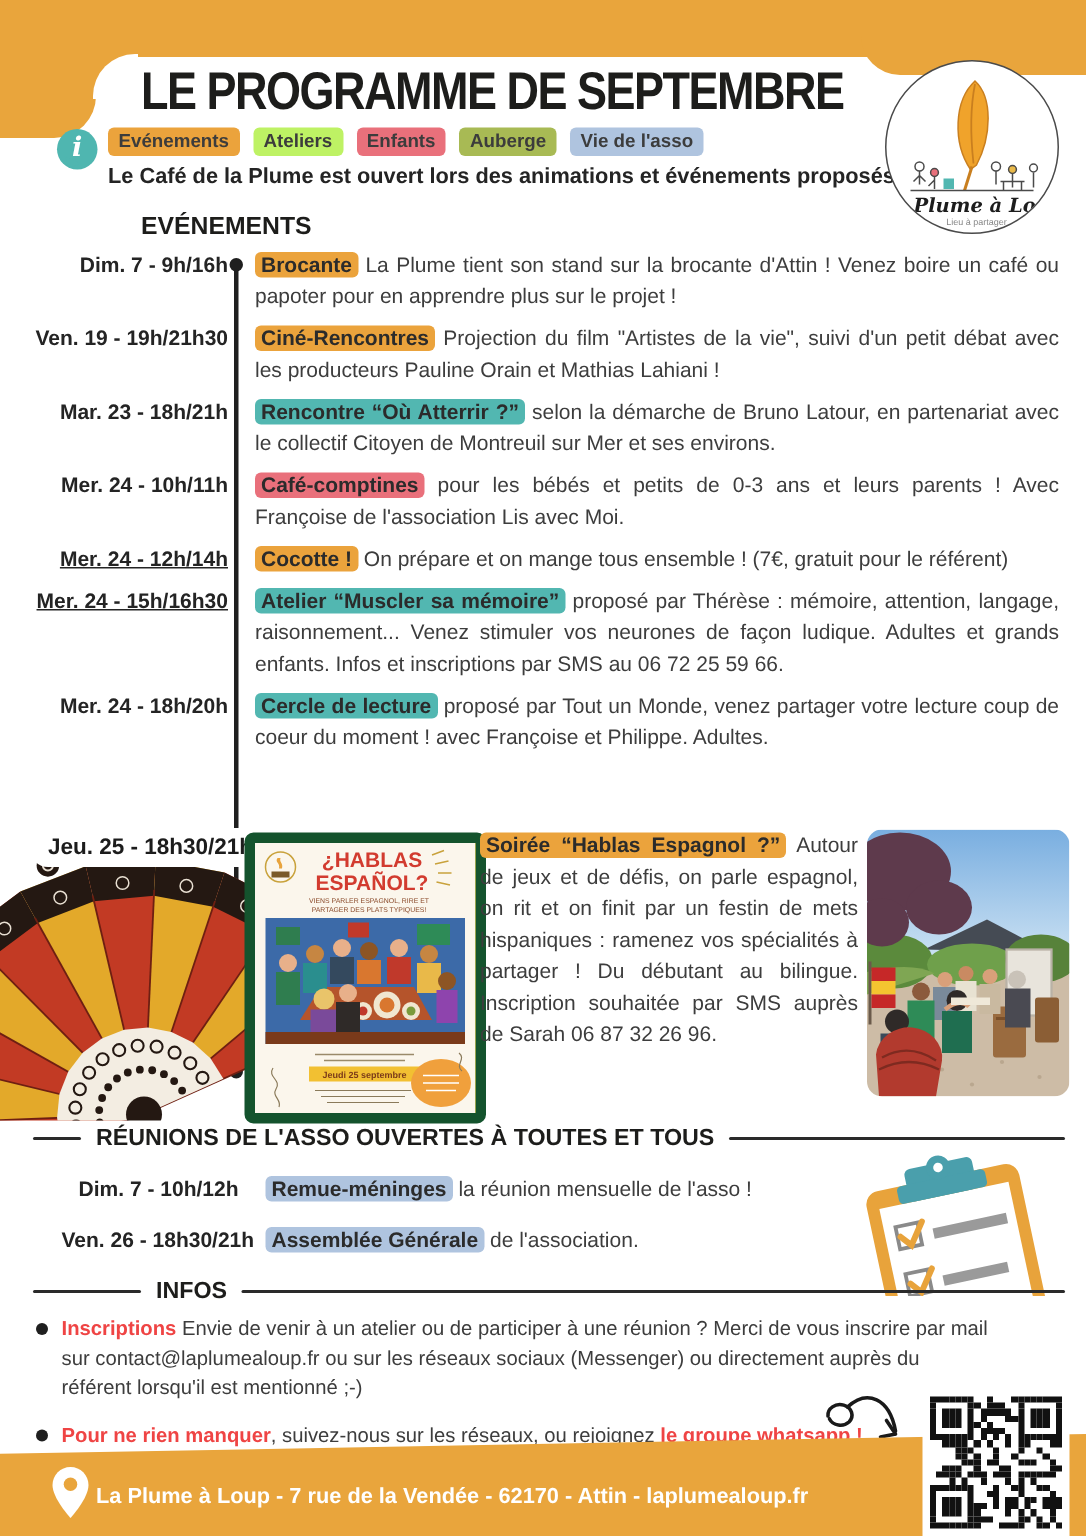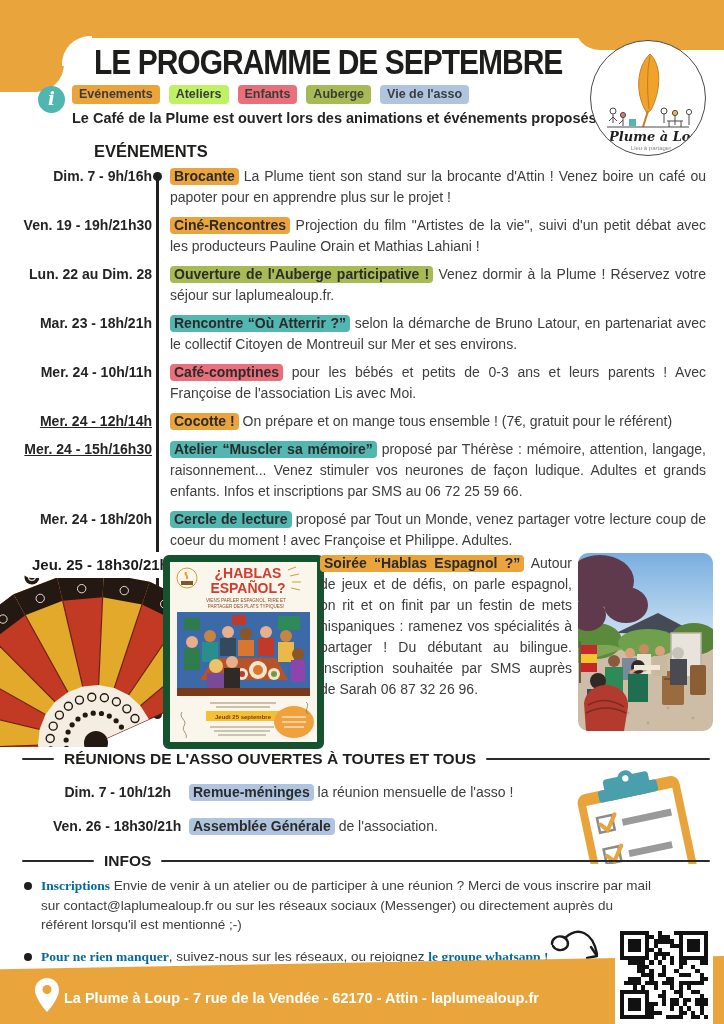--- a/index.html
+++ b/index.html
@@ -43,31 +43,31 @@
   .date-pill{left:20px;top:7px;background:#fff;border-radius:12px;padding:4px 12px 5px;
              font-size:15px;font-weight:800;color:#1c1c1c;white-space:nowrap;}
   .poster{left:163px;top:10px;width:147px;height:180px;background:#fde047;border:7px solid #14532d;
           border-radius:6px;overflow:hidden;}
   .feat-text{left:320px;top:8px;width:252px;font-size:14px;line-height:21px;text-align:justify;color:#3d3d3d;}
   .photo{left:578px;top:8px;width:135px;height:178px;border-radius:10px;overflow:hidden;}
   
   .rule-line{height:2.5px;background:#2a2a2a;border-radius:2px;}
   #meetings-heading{left:22px;top:750px;width:688px;display:flex;align-items:center;gap:10px;}
   #meetings-heading .txt{font-size:15.5px;flex:0 0 auto;}
-  #meeting-rows{left:53px;top:782px;width:560px;}
+  #meeting-rows{left:41px;top:782px;width:560px;}
   .meeting-row{display:flex;margin-bottom:13px;}
   .meeting-row .event-date{width:118px;flex:0 0 118px;}
   .clipboard{right:8px;top:768px;width:158px;height:96px;overflow:hidden;}
   #infos-heading{left:22px;top:852px;width:688px;display:flex;align-items:center;gap:10px;}
   #infos-heading .txt{font-size:15.5px;flex:0 0 auto;}
   #infos-heading .l1{width:72px;flex:0 0 72px;}
   #info-bullets{left:24px;top:876px;width:636px;}
   .bullet{position:relative;padding-left:17px;font-size:13.5px;line-height:19.5px;color:#3d3d3d;margin-bottom:12px;}
   .bullet::before{content:'';position:absolute;left:0;top:6px;width:8px;height:8px;border-radius:50%;background:#1f1f1f;}
-  .bullet b{color:#0369a1;font-family:Liberation Serif, serif;}
+  .bullet b{color:#ef4444;}
   .arrow-doodle{left:545px;top:920px;width:62px;height:56px;}
   .qr{left:615px;top:926px;background:#fff;padding:5px;display:grid;grid-template-columns:repeat(21,4.2px);
       grid-auto-rows:4.2px;z-index:6;}
   .qr i{display:block;}
   .qr i.b{background:#111;}
   
   .footer{left:0;top:950px;width:724px;height:74px;background:var(--orange);
           clip-path:polygon(0 26%,100% 8%,100% 100%,0 100%);z-index:4;}
   .footer-pin{left:34px;top:28px;width:26px;height:34px;}
   .footer-text{left:64px;top:40px;font-size:14.5px;font-weight:bold;color:#fff;white-space:nowrap;}
@@ -129,24 +129,20 @@
     <div class="event-row">
       <div class="event-date">Dim. 7 - 9h/16h</div>
       <div class="event-body"><span class="hl" style="background: rgb(235, 163, 60);">Brocante</span> <span class="etext">La Plume tient son stand sur la brocante d'Attin ! Venez boire un café ou papoter pour en apprendre plus sur le projet !</span></div>
     </div>
 
     <div class="event-row">
       <div class="event-date">Ven. 19 - 19h/21h30</div>
       <div class="event-body"><span class="hl" style="background: rgb(235, 163, 60);">Ciné-Rencontres</span> <span class="etext">Projection du film "Artistes de la vie", suivi d'un petit débat avec les producteurs Pauline Orain et Mathias Lahiani !</span></div>
     </div>
 
-    <div class="event-row">
-      <div class="event-date">Lun. 22 au Dim. 28</div>
-      <div class="event-body"><span class="hl" style="background: rgb(168, 186, 84);">Ouverture de l'Auberge participative !</span> <span class="etext">Venez dormir à la Plume ! Réservez votre séjour sur laplumealoup.fr.</span></div>
-    </div>
 
     <div class="event-row">
       <div class="event-date">Mar. 23 - 18h/21h</div>
       <div class="event-body"><span class="hl" style="background: rgb(82, 183, 177);">Rencontre “Où Atterrir ?”</span> <span class="etext">selon la démarche de Bruno Latour, en partenariat avec le collectif Citoyen de Montreuil sur Mer et ses environs.</span></div>
     </div>
 
     <div class="event-row">
       <div class="event-date">Mer. 24 - 10h/11h</div>
       <div class="event-body"><span class="hl" style="background: rgb(233, 112, 123);">Café-comptines</span> <span class="etext">pour les bébés et petits de 0-3 ans et leurs parents ! Avec Françoise de l'association Lis avec Moi.</span></div>
     </div>

